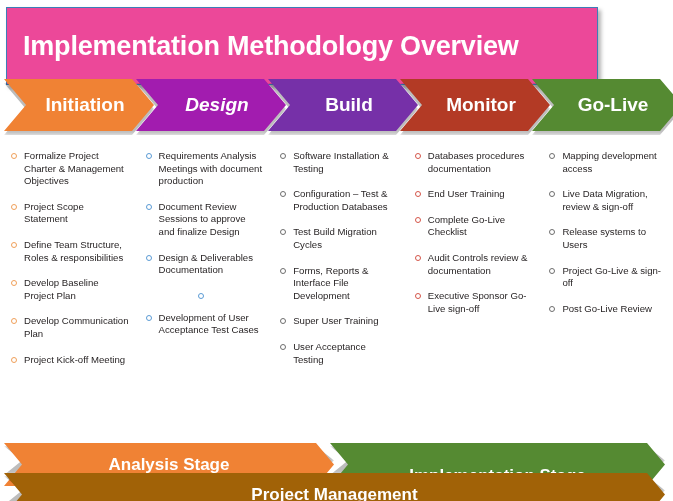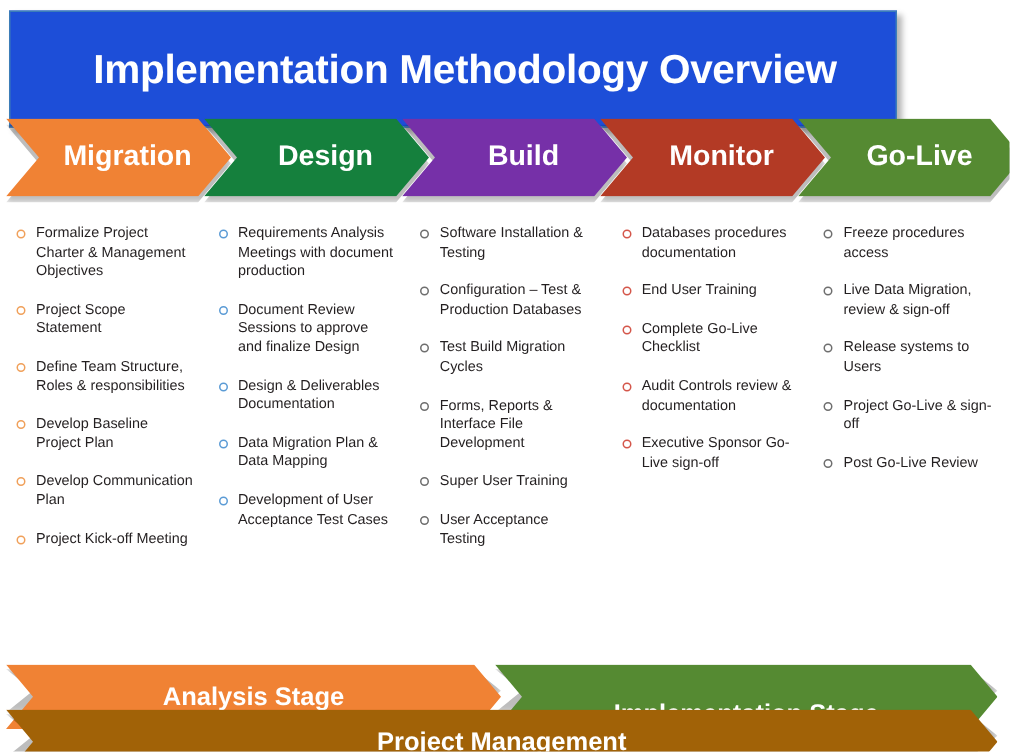--- a/index.html
+++ b/index.html
@@ -15,27 +15,26 @@
     position: relative;
   }
 
   
   .title-banner {
     position: absolute;
     left: 6px;
     top: 7px;
     width: 592px;
     height: 78px;
-    background: #1d4ed8;
+    background: #ec4899;
     border: 1px solid #3C7DB8;
     box-sizing: border-box;
     display: flex;
     align-items: center;
     box-shadow: 3px 3px 4px rgba(0,0,0,0.30);
-    justify-content: center;
   }
   .title-text {
     color: #ffffff;
     font-size: 27px;
     font-weight: bold;
     letter-spacing: -0.2px;
     padding-left: 16px;
     white-space: nowrap;
   }
 
@@ -157,24 +156,24 @@
 </head>
 <body>
 
 <div class="title-banner">
   <div class="title-text">Implementation Methodology Overview</div>
 </div>
 
 <div class="phase-row">
     <div class="chevron-shadow" style="left: 4px; width: 150px;"></div>
     <div class="chevron" style="left: 4px; width: 150px; background: rgb(240, 130, 52);">
-      <div class="chevron-label">Migration</div>
+      <div class="chevron-label">Initiation</div>
     </div>
     <div class="chevron-shadow" style="left: 136px; width: 150px;"></div>
-    <div class="chevron" style="left: 136px; width: 150px; background: #15803d;">
+    <div class="chevron" style="left: 136px; width: 150px; background: #a21caf; font-style: italic;">
       <div class="chevron-label">Design</div>
     </div>
     <div class="chevron-shadow" style="left: 268px; width: 150px;"></div>
     <div class="chevron" style="left: 268px; width: 150px; background: rgb(118, 48, 168);">
       <div class="chevron-label">Build</div>
     </div>
     <div class="chevron-shadow" style="left: 400px; width: 150px;"></div>
     <div class="chevron" style="left: 400px; width: 150px; background: rgb(179, 58, 37);">
       <div class="chevron-label">Monitor</div>
     </div>
@@ -219,21 +218,20 @@
       <div class="bullet-item">
         <span class="bullet-dot" style="border-color: rgb(91, 155, 213);"></span>
         <span class="bullet-text">Document Review Sessions to approve and finalize Design</span>
       </div>
       <div class="bullet-item">
         <span class="bullet-dot" style="border-color: rgb(91, 155, 213);"></span>
         <span class="bullet-text">Design &amp; Deliverables Documentation</span>
       </div>
       <div class="bullet-item">
         <span class="bullet-dot" style="border-color: rgb(91, 155, 213);"></span>
-        <span class="bullet-text">Data Migration Plan &amp; Data Mapping</span>
       </div>
       <div class="bullet-item">
         <span class="bullet-dot" style="border-color: rgb(91, 155, 213);"></span>
         <span class="bullet-text">Development of User Acceptance Test Cases</span>
       </div>
     </div>
     <div class="column">
       <div class="bullet-item">
         <span class="bullet-dot" style="border-color: rgb(110, 110, 110);"></span>
         <span class="bullet-text">Software Installation &amp; Testing</span>
@@ -277,21 +275,21 @@
         <span class="bullet-text">Audit Controls review &amp; documentation</span>
       </div>
       <div class="bullet-item">
         <span class="bullet-dot" style="border-color: rgb(212, 86, 74);"></span>
         <span class="bullet-text">Executive Sponsor Go-Live sign-off</span>
       </div>
     </div>
     <div class="column">
       <div class="bullet-item">
         <span class="bullet-dot" style="border-color: rgb(110, 110, 110);"></span>
-        <span class="bullet-text">Freeze procedures access</span>
+        <span class="bullet-text">Mapping development access</span>
       </div>
       <div class="bullet-item">
         <span class="bullet-dot" style="border-color: rgb(110, 110, 110);"></span>
         <span class="bullet-text">Live Data Migration, review &amp; sign-off</span>
       </div>
       <div class="bullet-item">
         <span class="bullet-dot" style="border-color: rgb(110, 110, 110);"></span>
         <span class="bullet-text">Release systems to Users</span>
       </div>
       <div class="bullet-item">

